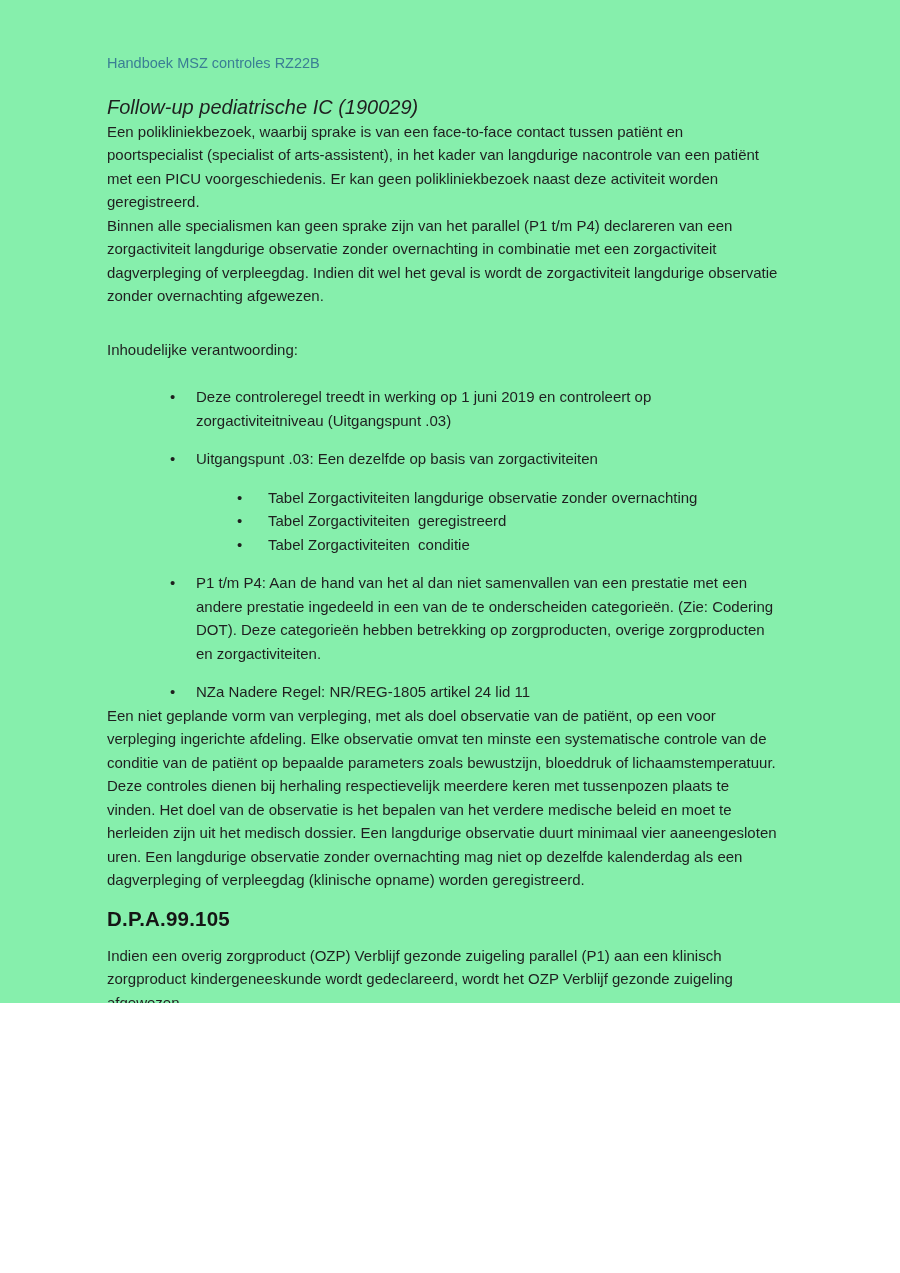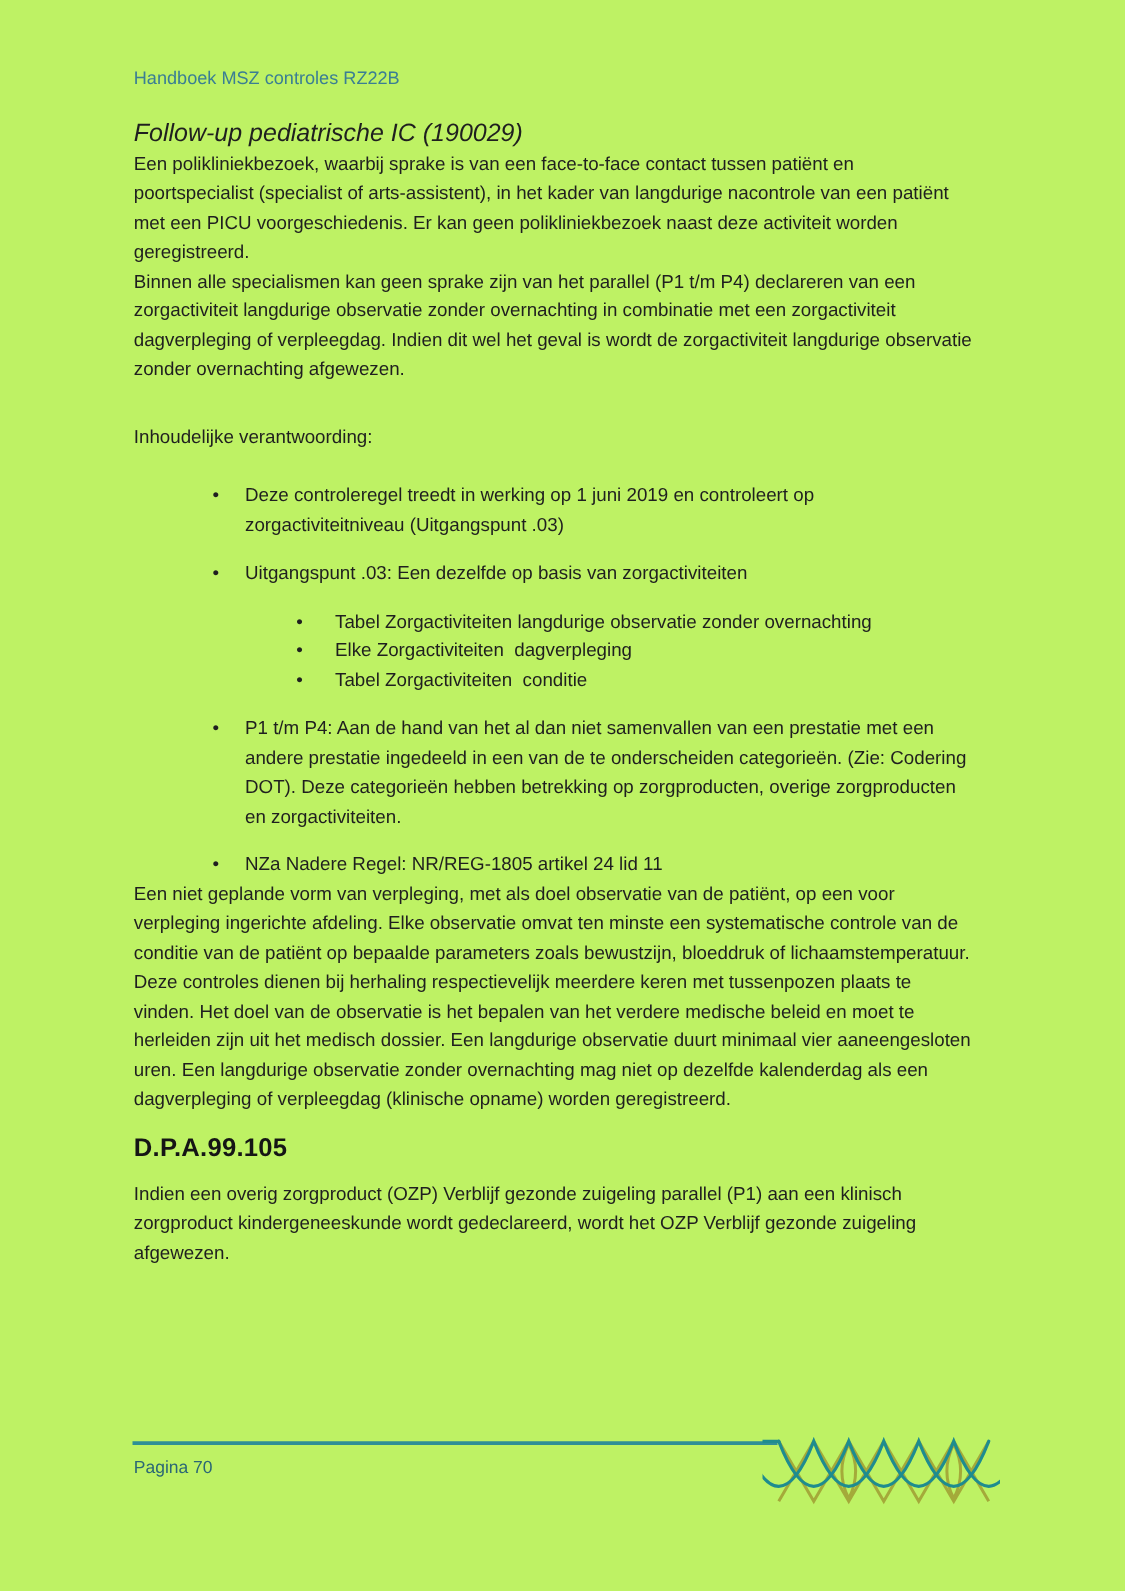--- a/index.html
+++ b/index.html
@@ -1,20 +1,20 @@
 <!DOCTYPE html>
 <html><head>
 <meta charset="utf-8">
 <style>
   html, body { margin: 0; padding: 0; background: #ffffff; }
   .page {
     position: relative;
     width: 900px;
-    height: 1273px;
-    background: #bef264;
+    height: 1003px;
+    background: #86efac;
     font-family: "Liberation Sans", sans-serif;
     color: #1f1f1f;
     overflow: hidden;
   }
   .content {
     position: absolute;
     left: 107px;
     top: 54px;
     width: 672px;
   }
@@ -105,21 +105,21 @@
       <span class="marker">•</span>
       <span class="btext">Uitgangspunt .03: Een dezelfde op basis van zorgactiviteiten</span>
     </div>
 
     <div class="bullet l2 gap">
       <span class="marker">•</span>
       <span class="btext">Tabel Zorgactiviteiten langdurige observatie zonder overnachting</span>
     </div>
     <div class="bullet l2">
       <span class="marker">•</span>
-      <span class="btext">Elke Zorgactiviteiten  dagverpleging</span>
+      <span class="btext">Tabel Zorgactiviteiten  geregistreerd</span>
     </div>
     <div class="bullet l2">
       <span class="marker">•</span>
       <span class="btext">Tabel Zorgactiviteiten  conditie</span>
     </div>
 
     <div class="bullet l1 gap">
       <span class="marker">•</span>
       <span class="btext">P1 t/m P4: Aan de hand van het al dan niet samenvallen van een prestatie met een andere prestatie ingedeeld in een van de te onderscheiden categorieën. (Zie: Codering DOT). Deze categorieën hebben betrekking op zorgproducten, overige zorgproducten en zorgactiviteiten.</span>
     </div>

